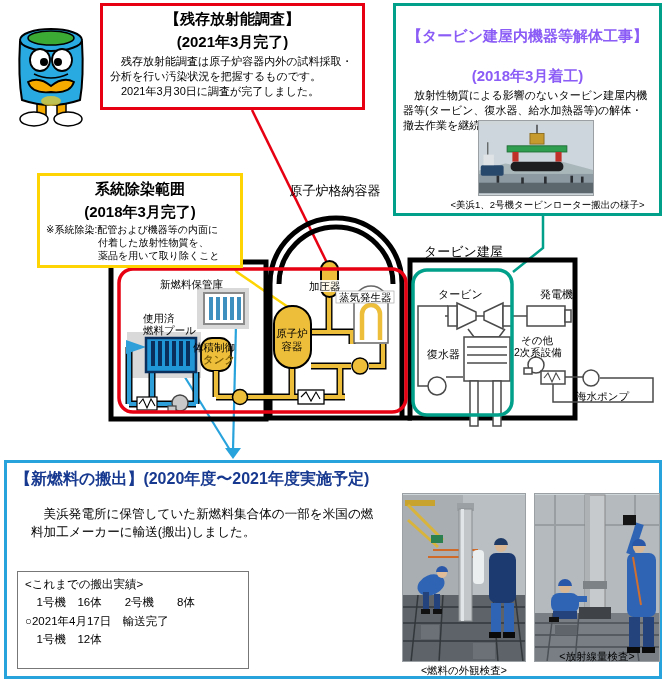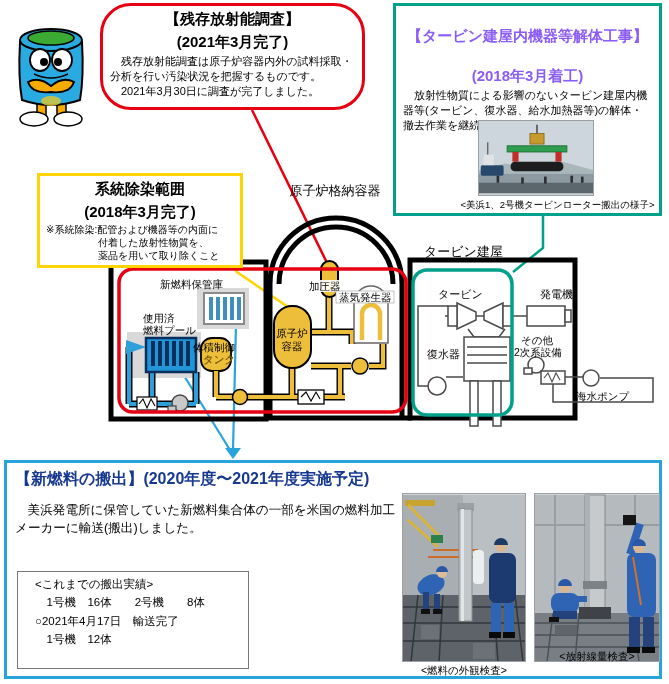--- a/index.html
+++ b/index.html
@@ -14,22 +14,22 @@
   .bt{font-weight:bold;text-align:center;font-size:15px;line-height:1.32;margin-top:3px;}
   .bt-teal{color:#8b5cf6;margin-top:20px;}
   .body-txt{font-size:11px;line-height:1.4;margin:2px 7px 0 7px;}
   .body-txt p{margin:0;text-indent:1em;}
   .note-txt{font-size:10px;line-height:1.32;margin:1px 5px 0 6px;}
   .note-ind{padding-left:52px;}
   .photo-frame{border:1px solid #9aa0a4;background:#cfd6da;overflow:hidden;}
   .caption{font-size:9.5px;text-align:center;line-height:1.2;}
   .blue-title{font-size:16px;font-weight:bold;color:#17398f;margin:6px 0 12px 8px;}
   .blue-body{font-size:12.6px;line-height:1.42;margin:0 0 0 8px;width:382px;}
-  .blue-body p{margin:0;text-indent:1em;}
-  .records{border:1px solid #777;font-size:11.5px;line-height:1.6;padding:3px 17px;background:#fff;}
+  .blue-body p{margin:16px;text-indent:1em;}
+  .records{border:1px solid #777;font-size:11.5px;line-height:1.6;padding:3px 7px;background:#fff;}
   .records div{white-space:pre;}
   svg text{font-family:"Liberation Sans","DejaVu Sans",sans-serif;fill:#000;}
   .lbl13{font-size:13px;}
   .lbl11{font-size:11px;}
   .lbl10{font-size:10.5px;}
 </style>
 </head>
 <body>
 
 <div class="page">
@@ -173,21 +173,21 @@
     <ellipse cx="47" cy="36" rx="23" ry="7" fill="#3aaa35" stroke="#000" stroke-width="1.5"></ellipse>
     <ellipse cx="36" cy="58" rx="10" ry="11" fill="#fff" stroke="#000" stroke-width="1.8"></ellipse>
     <ellipse cx="58" cy="58" rx="10" ry="11" fill="#fff" stroke="#000" stroke-width="1.8"></ellipse>
     <circle cx="40" cy="60" r="4" fill="#000"></circle>
     <circle cx="54" cy="60" r="4" fill="#000"></circle>
     <path d="M30,72 Q47,80 64,72" fill="none" stroke="#000" stroke-width="1.6"></path>
     <path d="M24,80 Q35,74 47,84 Q59,74 70,80 Q66,92 47,90 Q28,92 24,80 Z" fill="#f6ab00" stroke="#000" stroke-width="1.8"></path>
     <ellipse cx="47" cy="99" rx="10" ry="5" fill="#d8c53a" opacity="0.85"></ellipse>
   </svg>
 
-  <div class="abs callout box-red" style="left:100px;top:3px;width:265px;height:107px;border-radius:31px;">
+  <div class="abs callout box-red" style="left:100px;top:3px;width:265px;height:107px;">
     <div class="bt">【残存放射能調査】</div>
     <div class="bt">(2021年3月完了)</div>
     <div class="body-txt">
       <p>残存放射能調査は原子炉容器内外の試料採取・分析を行い汚染状況を把握するものです。</p>
       <p>2021年3月30日に調査が完了しました。</p>
     </div>
   </div>
 
   <div class="abs callout box-teal" style="left:393px;top:3px;width:269px;height:213px;">
     <div class="bt bt-teal">【タービン建屋内機器等解体工事】</div>
@@ -210,21 +210,21 @@
         <rect x="38" y="31" width="7" height="11" fill="#c03028"></rect>
         <rect x="87" y="31" width="7" height="11" fill="#c03028"></rect>
         <rect x="36" y="42" width="60" height="11" rx="5" fill="#1d1d1f"></rect>
         <rect x="20" y="58" width="3" height="8" fill="#2b2f33"></rect>
         <rect x="48" y="60" width="3" height="7" fill="#2b2f33"></rect>
         <rect x="74" y="59" width="3" height="8" fill="#2b2f33"></rect>
         <rect x="104" y="58" width="3" height="8" fill="#2b2f33"></rect>
         <rect x="116" y="59" width="3" height="7" fill="#2b2f33"></rect>
       </svg>
     </div>
-    <div class="abs caption" style="left:10px;top:193px;width:263px;padding-left:40px;">&lt;美浜1、2号機タービンローター搬出の様子&gt;</div>
+    <div class="abs caption" style="left:0;top:193px;width:263px;padding-left:40px;">&lt;美浜1、2号機タービンローター搬出の様子&gt;</div>
   </div>
 
   <div class="abs callout box-yellow" style="left:37px;top:133px;width:206px;height:95px;">
     <div class="bt">系統除染範囲</div>
     <div class="bt">(2018年3月完了)</div>
     <div class="note-txt">
       <div>※系統除染:配管および機器等の内面に</div>
       <div class="note-ind">付着した放射性物質を、</div>
       <div class="note-ind">薬品を用いて取り除くこと</div>
     </div>

